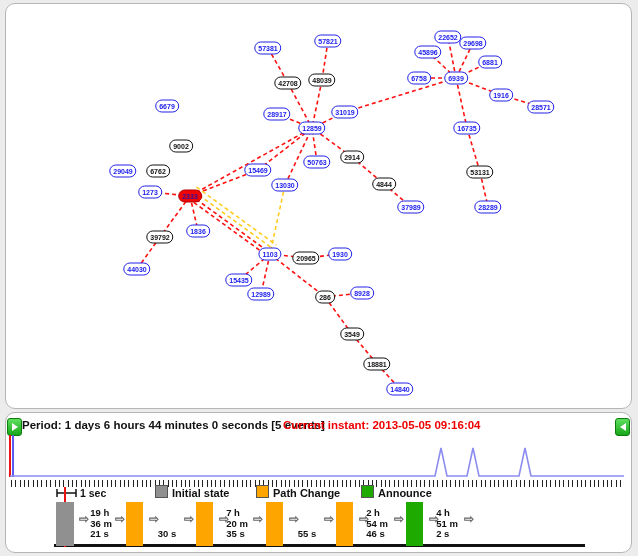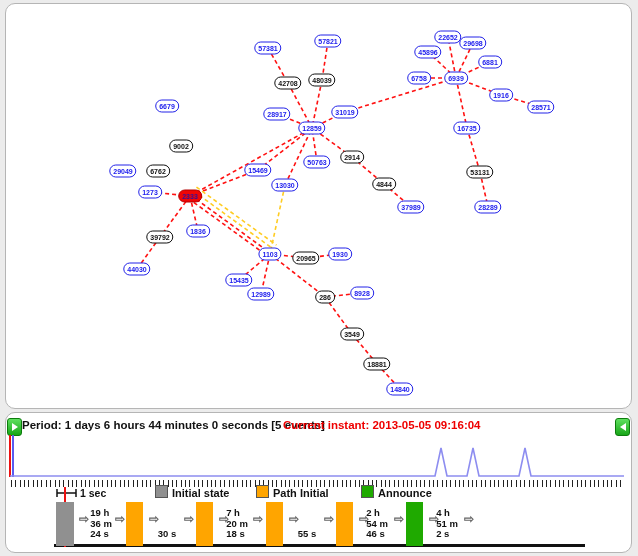--- a/index.html
+++ b/index.html
@@ -303,48 +303,48 @@
     <line x1="1" y1="1" x2="1" y2="9" stroke="#111" stroke-width="1.5"></line>
     <line x1="20" y1="1" x2="20" y2="9" stroke="#111" stroke-width="1.5"></line>
     <line x1="1" y1="5" x2="20" y2="5" stroke="#111" stroke-width="1.5"></line>
   </svg>
   <span id="scale-label">1 sec</span>
 
   <div id="band-baseline"></div>
   <div id="band-cursor"></div>
 
 <span class="legend-item" style="left: 149px;"><span class="swatch" style="background: rgb(144, 144, 144);"></span><span>Initial state</span></span>
-    <span class="legend-item" style="left: 250px;"><span class="swatch" style="background: rgb(255, 165, 0);"></span><span>Path Initial</span></span>
+    <span class="legend-item" style="left: 250px;"><span class="swatch" style="background: rgb(255, 165, 0);"></span><span>Path Change</span></span>
     <span class="legend-item" style="left: 355px;"><span class="swatch" style="background: rgb(31, 170, 0);"></span><span>Announce</span></span>
     <div class="ebar" title="Initial state" style="left: 50px; width: 18px; background: rgb(144, 144, 144);"></div>
     <div class="ebar" title="Path Change" style="left: 120px; width: 17px; background: rgb(255, 165, 0);"></div>
     <div class="ebar" title="Path Change" style="left: 190px; width: 17px; background: rgb(255, 165, 0);"></div>
     <div class="ebar" title="Path Change" style="left: 260px; width: 17px; background: rgb(255, 165, 0);"></div>
     <div class="ebar" title="Path Change" style="left: 330px; width: 17px; background: rgb(255, 165, 0);"></div>
     <div class="ebar" title="Announce" style="left: 400px; width: 17px; background: rgb(31, 170, 0);"></div>
     <span class="gap-arrow" style="left: 73px;">⇨</span>
     <span class="gap-arrow" style="left: 109px;">⇨</span>
     <div class="gap-label" style="left: 95px;">
       <div>19 h</div>
       <div>36 m</div>
-      <div>24 s</div>
+      <div>21 s</div>
     </div>
     <span class="gap-arrow" style="left: 143px;">⇨</span>
     <span class="gap-arrow" style="left: 178px;">⇨</span>
     <div class="gap-label" style="left: 161px;">
       <div>&nbsp;</div>
       <div>&nbsp;</div>
       <div>30 s</div>
     </div>
     <span class="gap-arrow" style="left: 213px;">⇨</span>
     <span class="gap-arrow" style="left: 247px;">⇨</span>
     <div class="gap-label" style="left: 231px;">
       <div>7 h</div>
       <div>20 m</div>
-      <div>18 s</div>
+      <div>35 s</div>
     </div>
     <span class="gap-arrow" style="left: 283px;">⇨</span>
     <span class="gap-arrow" style="left: 318px;">⇨</span>
     <div class="gap-label" style="left: 301px;">
       <div>&nbsp;</div>
       <div>&nbsp;</div>
       <div>55 s</div>
     </div>
     <span class="gap-arrow" style="left: 353px;">⇨</span>
     <span class="gap-arrow" style="left: 388px;">⇨</span>

